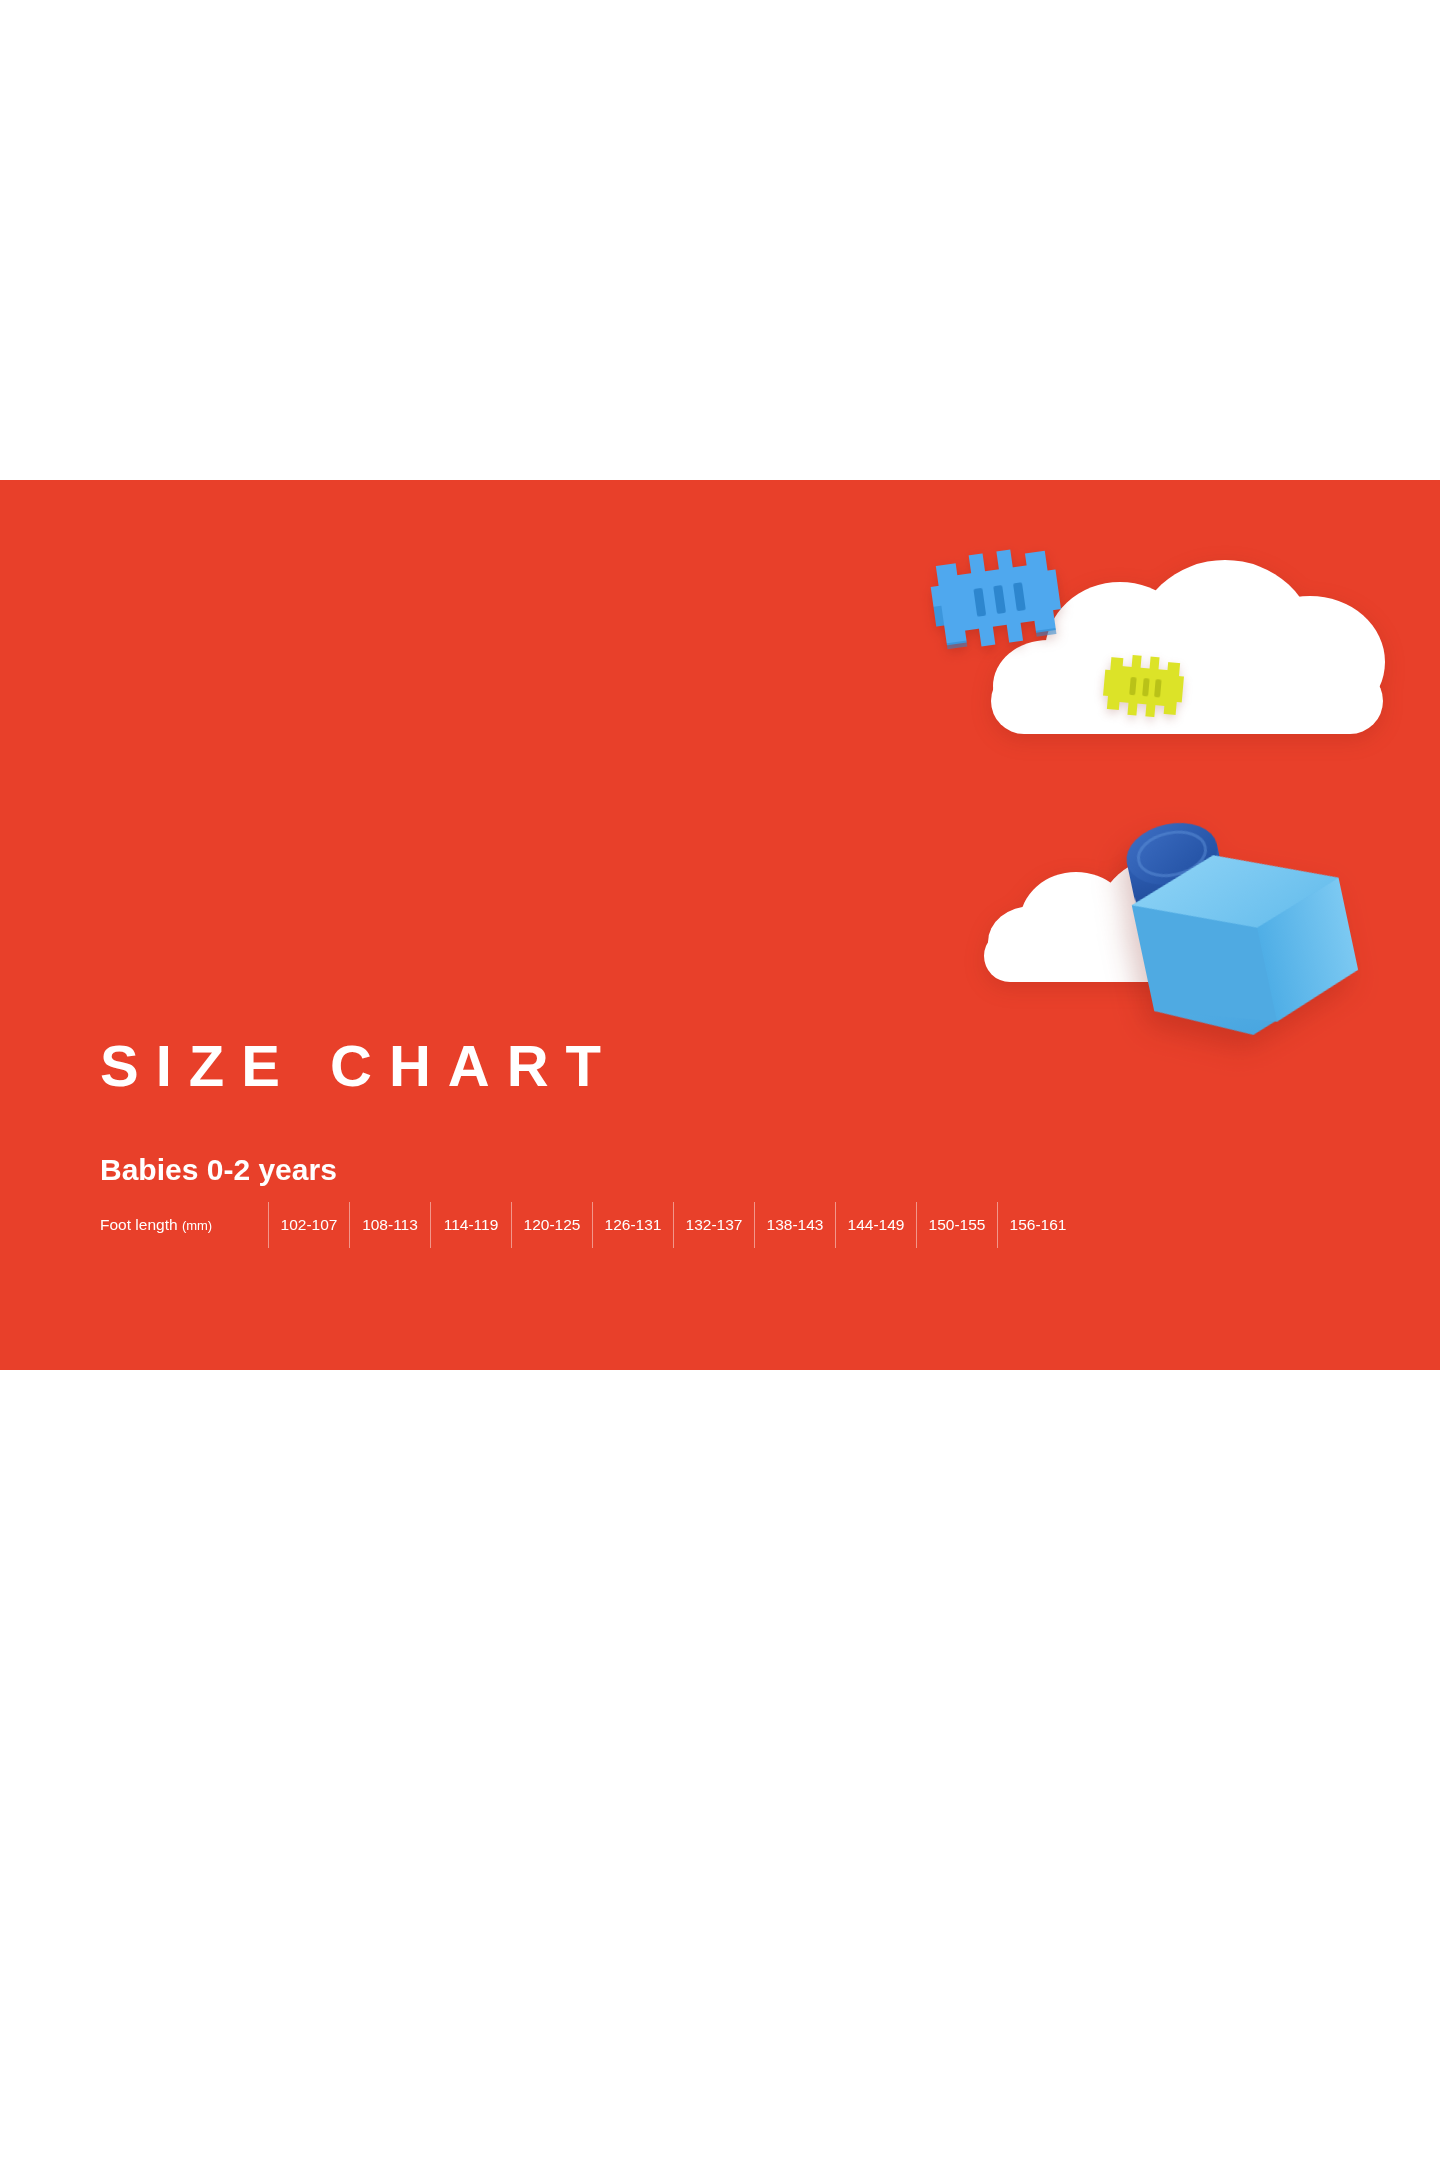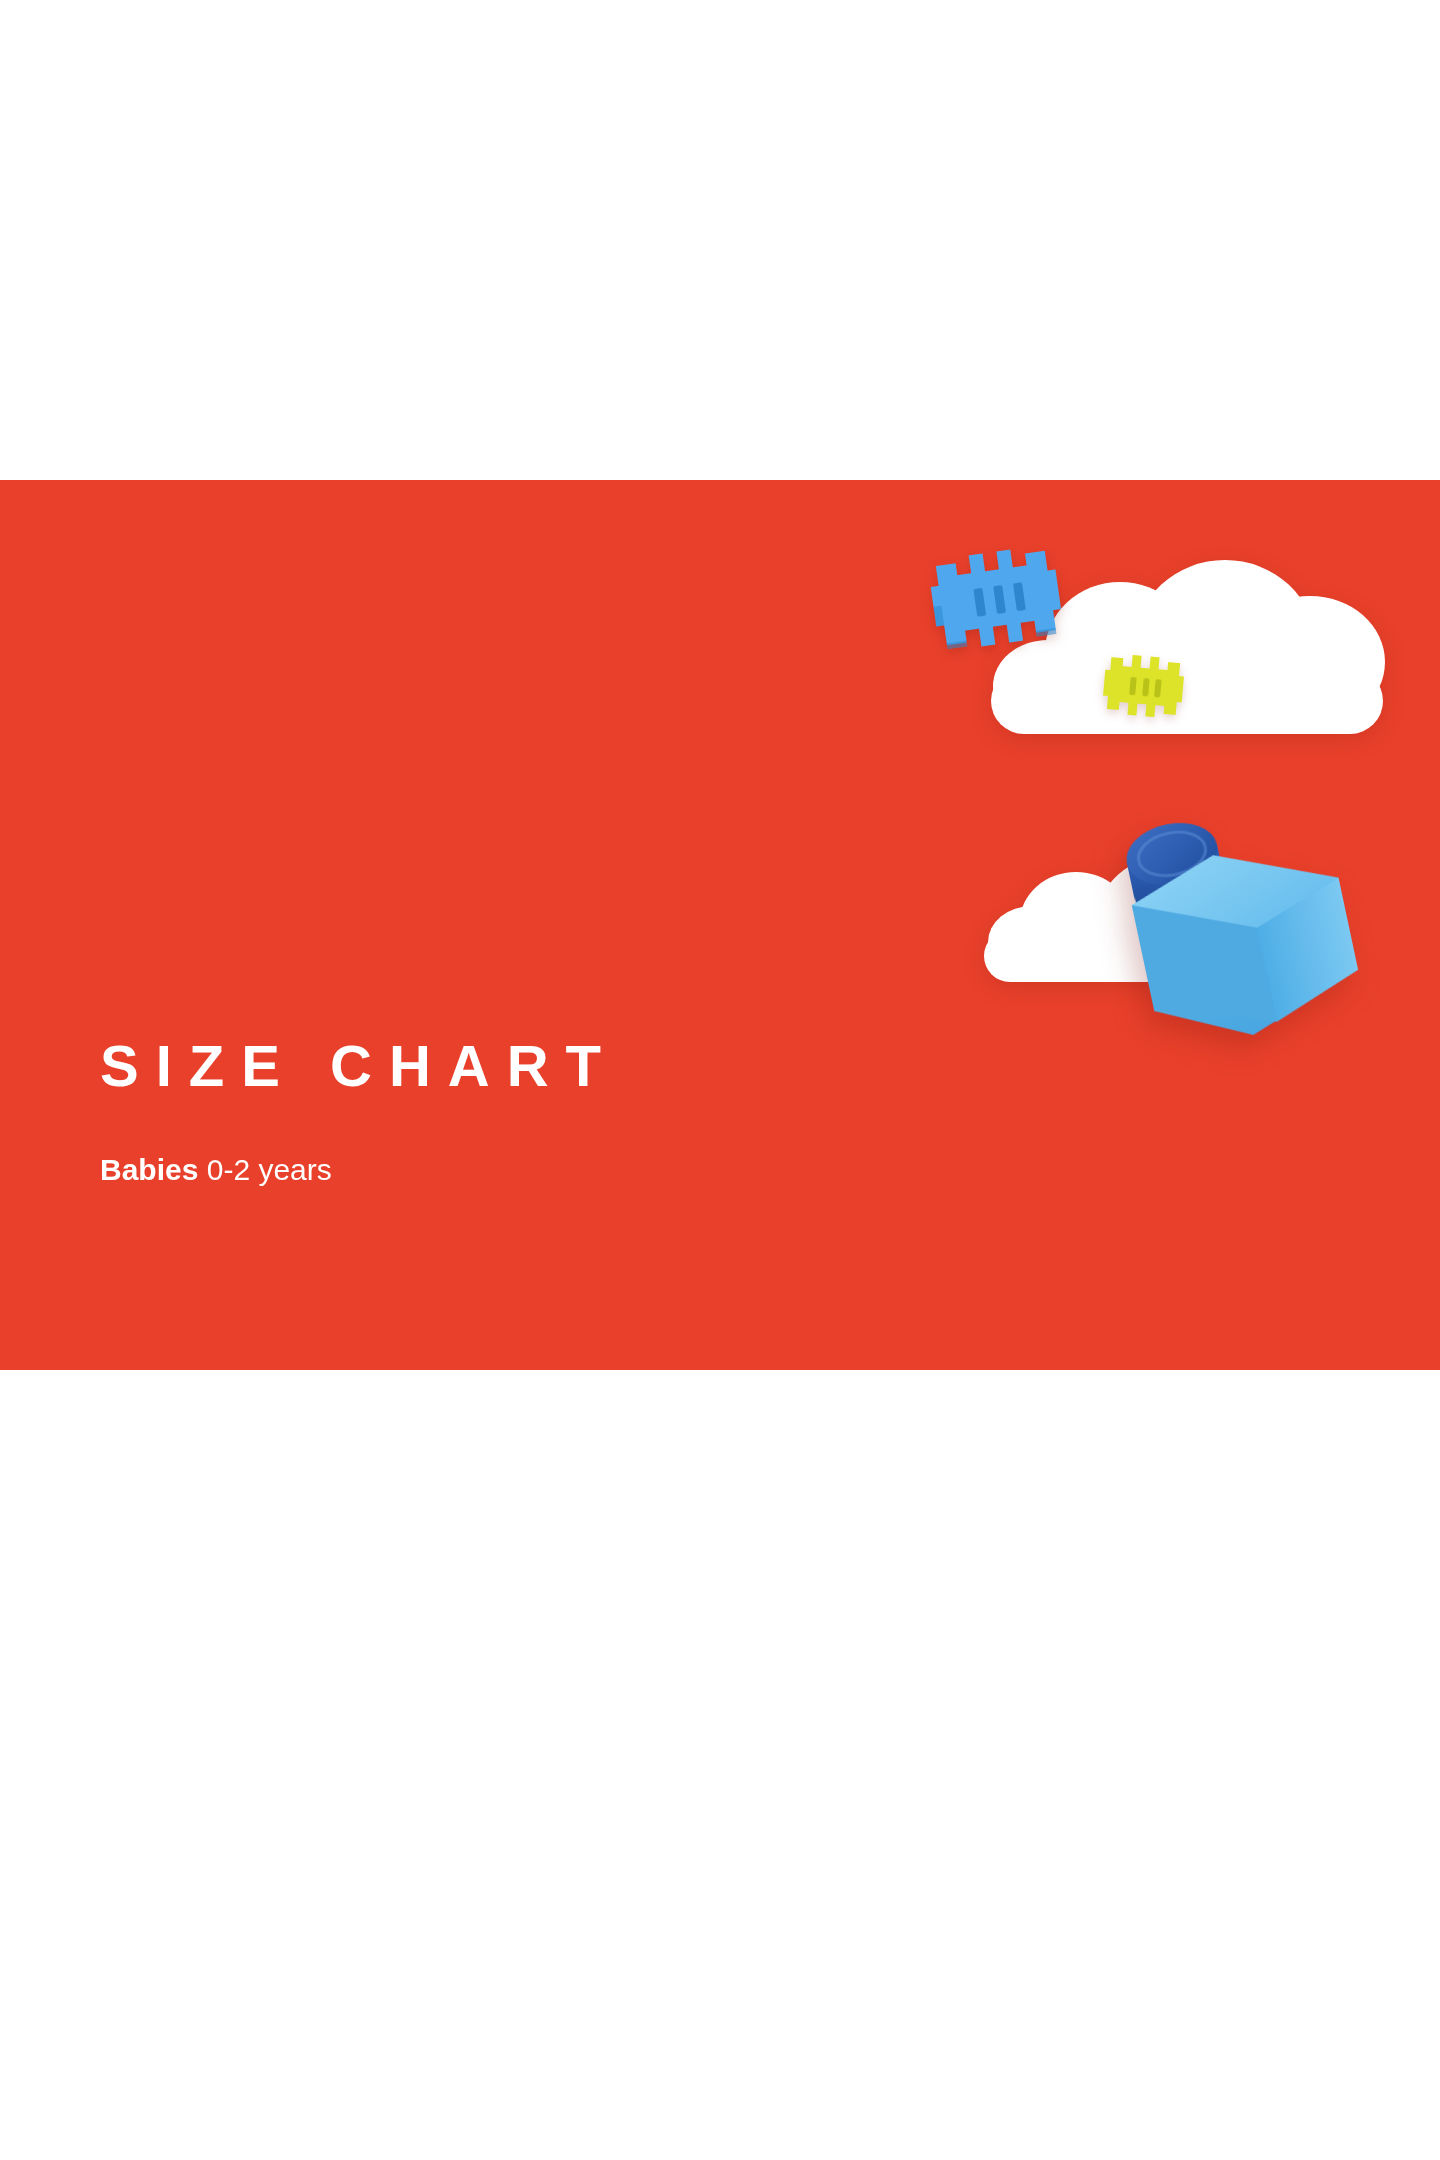--- a/index.html
+++ b/index.html
@@ -53,21 +53,21 @@
   .title{
     color:#ffffff;font-weight:bold;font-size:58px;letter-spacing:17px;
     line-height:1;margin:12px 0 58px 0;
   }
 
   .section{margin-bottom:50px;}
   .section:last-of-type{margin-bottom:0;}
 
   .sec-head{color:#fff;font-size:30px;line-height:1.1;margin:0 0 16px 0;white-space:nowrap;}
   .sec-head .strong{font-weight:bold;text-align:center;}
-  .sec-head .age{font-weight:normal;}
+  .sec-head .age{font-weight:bold;}
 
   table.sizes{border-collapse:collapse;table-layout:fixed;}
   table.sizes td{
     color:#ffffff;text-align:center;vertical-align:middle;
     padding:0;height:46px;
     border-right:1px solid rgba(255,255,255,.45);
     border-bottom:1px solid rgba(255,255,255,.45);
   }
   table.sizes tr:last-child td{border-bottom:none;}
   table.sizes td:last-child{border-right:none;}
@@ -178,20 +178,36 @@
 
       <h1 class="title">SIZE CHART</h1>
 
       <div class="section">
         <h2 class="sec-head">
           <span class="strong">Babies</span>
           <span class="age">0-2 years</span>
         </h2>
         <table class="sizes t-babies">
           <tbody>
+            <tr class="head">
+              <td class="rowlabel">
+                <span>Foot length</span>
+                <span class="unit">(mm)</span>
+              </td>
+              <td class="cell">102-107</td>
+              <td class="cell">108-113</td>
+              <td class="cell">114-119</td>
+              <td class="cell">120-125</td>
+              <td class="cell">126-131</td>
+              <td class="cell">132-137</td>
+              <td class="cell">138-143</td>
+              <td class="cell">144-149</td>
+              <td class="cell">150-155</td>
+              <td class="cell">156-161</td>
+            </tr>
           </tbody>
         </table>
       </div>
 
 
     </div>
   </div>
 </div>
 
 </body></html>

